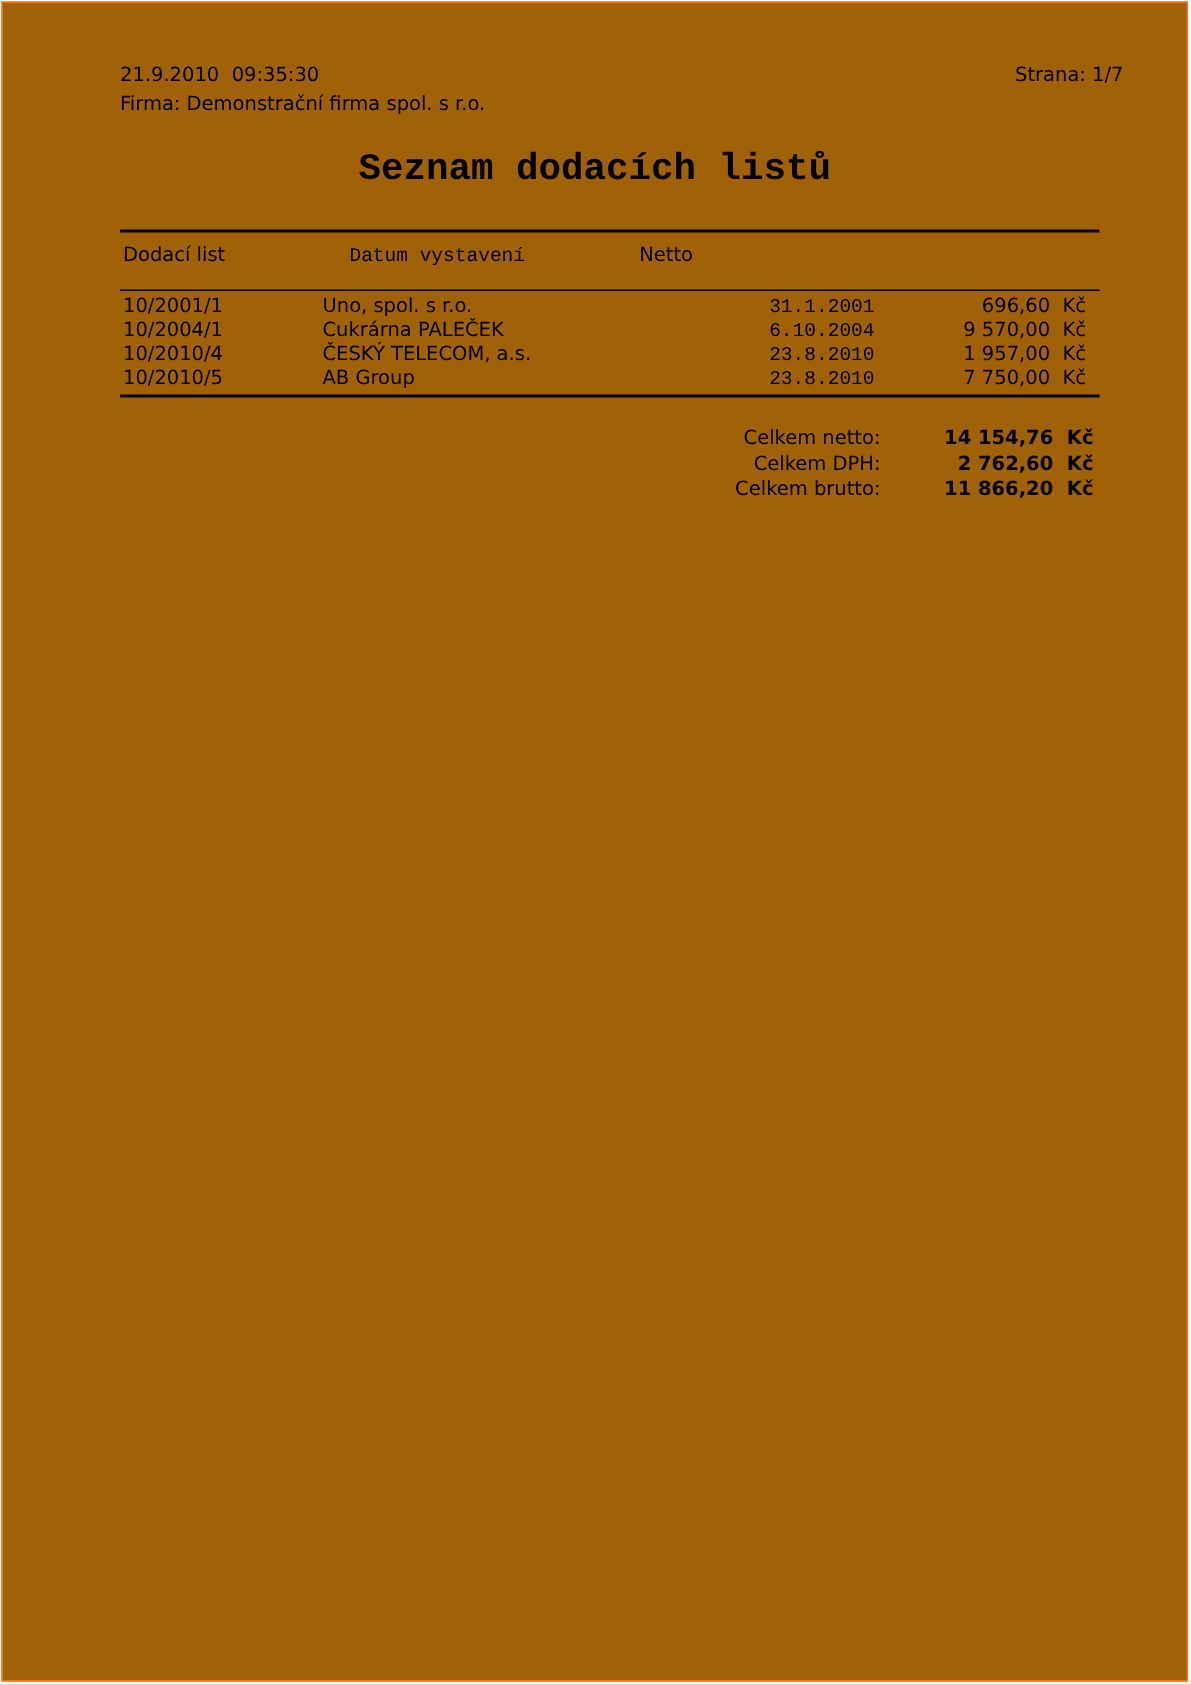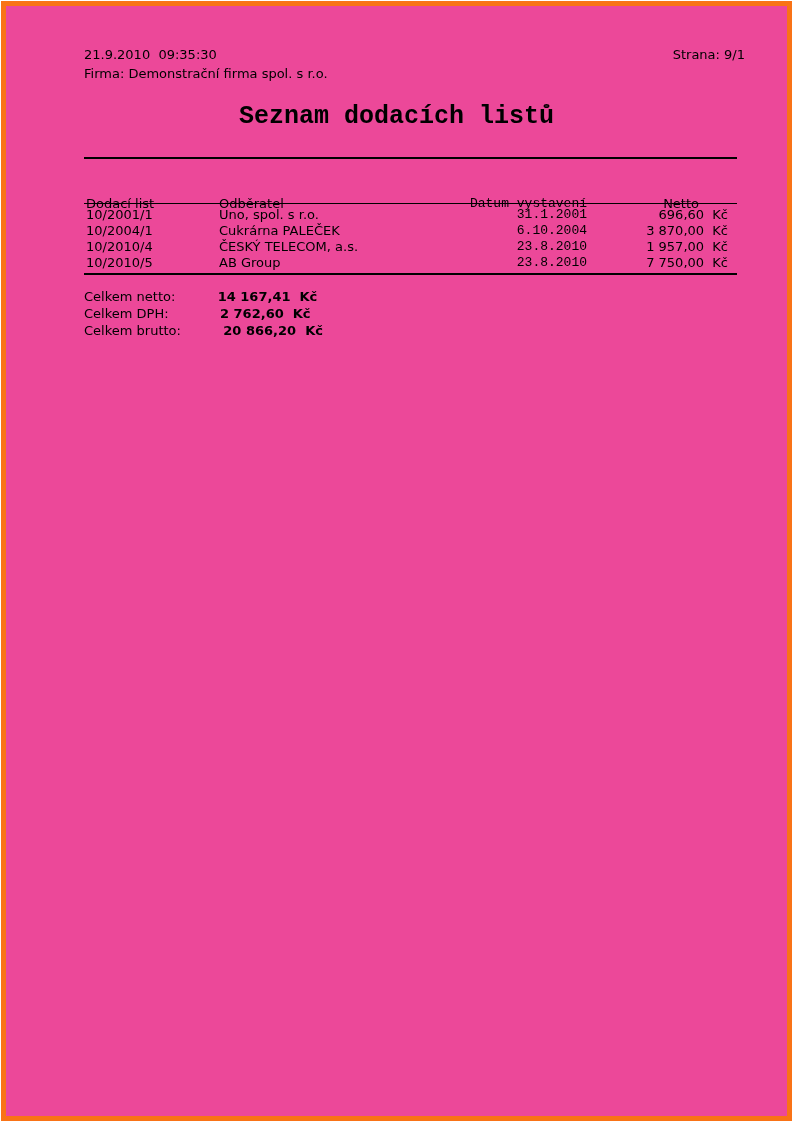--- a/index.html
+++ b/index.html
@@ -6,22 +6,22 @@
   html, body {
     width: 794px; height: 1123px;
     background: #ffffff;
     font-family: "DejaVu Sans", "Liberation Sans", sans-serif;
     color: #000000;
   }
   .page {
     position: absolute;
     left: 1px; top: 1px;
     width: 791px; height: 1120px;
-    border: 5px solid #f97316;
-    background: #ec4899;
+    border: 1px solid #f97316;
+    background: #a16207;
     overflow: hidden;
   }
   
   .page-header {
     position: absolute;
     left: 78px; right: 42px; top: 39px;
     display: flex;
     justify-content: space-between;
     align-items: flex-start;
     font-size: 13px;
@@ -41,25 +41,24 @@
   
   .table {
     position: absolute;
     left: 78px; top: 151px;
     width: 653px;
     border-top: 2px solid #000000;
     font-size: 13px;
   }
   .thead {
     display: flex;
-    height: 16px;
+    height: 39px;
     padding-top: 8px;
     line-height: 16px;
     border-bottom: 1px solid #000000;
-    margin-top: 29px;
   }
   .tbody {
     padding-top: 3px;
     padding-bottom: 2px;
     border-bottom: 2px solid #000000;
   }
   .trow {
     display: flex;
     height: 16px;
     line-height: 16px;
@@ -71,20 +70,21 @@
   .thead .c4 { padding-right: 38px; }
   
   .totals {
     position: absolute;
     left: 78px; top: 282px;
     width: 653px;
     font-size: 13px;
   }
   .totals-row {
     display: flex;
+    justify-content: flex-end;
     height: 17px;
     line-height: 17px;
   }
   .total-label { text-align: right; }
   .total-value {
     width: 146px;
     padding-right: 4px;
     text-align: right;
     font-weight: bold;
     white-space: pre;
@@ -93,68 +93,67 @@
 </head>
 <body>
 
 <div class="page">
 
   <div class="page-header">
     <div>
       <div class="hdr-datetime">21.9.2010  09:35:30</div>
       <div>Firma: Demonstrační firma spol. s r.o.</div>
     </div>
-    <div>Strana: 9/1</div>
+    <div>Strana: 1/7</div>
   </div>
 
   <div class="title">Seznam dodacích listů</div>
 
   <div class="table">
     <div class="thead">
       <div class="c1">Dodací list</div>
-      <div class="c2">Odběratel</div>
       <div class="c3">Datum vystavení</div>
       <div class="c4">Netto</div>
     </div>
     <div class="tbody">
       <div class="trow">
         <div class="c1">10/2001/1</div>
         <div class="c2">Uno, spol. s r.o.</div>
         <div class="c3">31.1.2001</div>
         <div class="c4">696,60  Kč</div>
       </div>
       <div class="trow">
         <div class="c1">10/2004/1</div>
         <div class="c2">Cukrárna PALEČEK</div>
         <div class="c3">6.10.2004</div>
-        <div class="c4">3 870,00  Kč</div>
+        <div class="c4">9 570,00  Kč</div>
       </div>
       <div class="trow">
         <div class="c1">10/2010/4</div>
         <div class="c2">ČESKÝ TELECOM, a.s.</div>
         <div class="c3">23.8.2010</div>
         <div class="c4">1 957,00  Kč</div>
       </div>
       <div class="trow">
         <div class="c1">10/2010/5</div>
         <div class="c2">AB Group</div>
         <div class="c3">23.8.2010</div>
         <div class="c4">7 750,00  Kč</div>
       </div>
     </div>
   </div>
 
   <div class="totals">
     <div class="totals-row">
       <div class="total-label">Celkem netto:</div>
-      <div class="total-value">14 167,41  Kč</div>
+      <div class="total-value">14 154,76  Kč</div>
     </div>
     <div class="totals-row">
       <div class="total-label">Celkem DPH:</div>
       <div class="total-value">2 762,60  Kč</div>
     </div>
     <div class="totals-row">
       <div class="total-label">Celkem brutto:</div>
-      <div class="total-value">20 866,20  Kč</div>
+      <div class="total-value">11 866,20  Kč</div>
     </div>
   </div>
 
 </div>
 
 </body></html>

